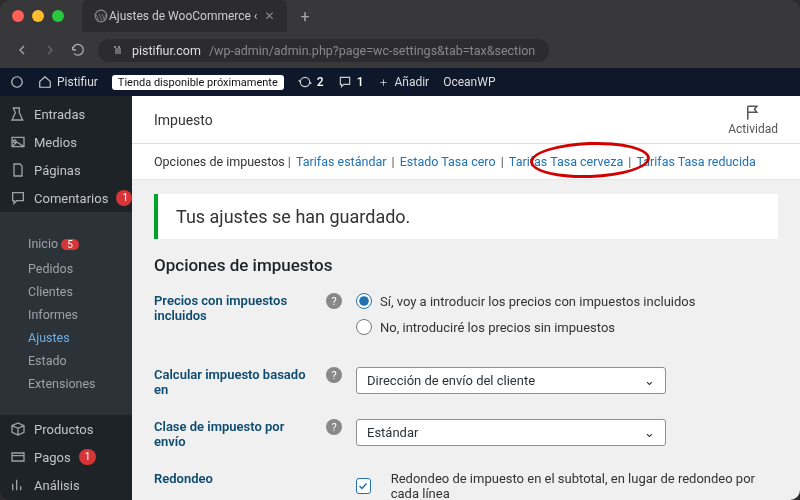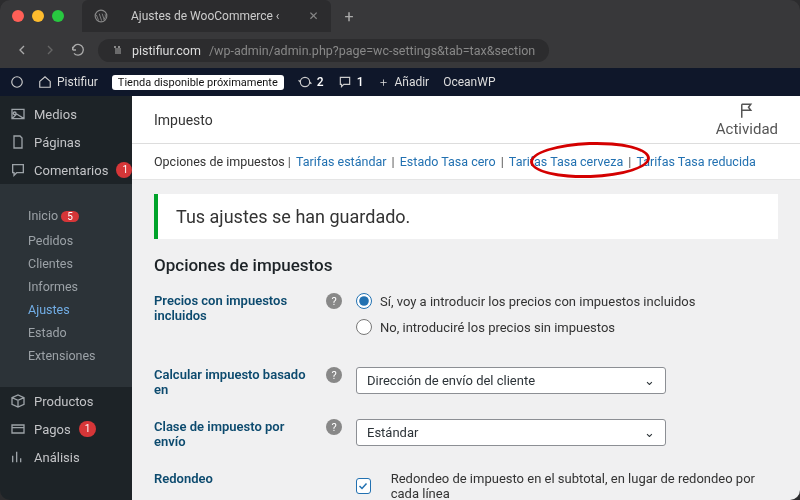--- a/index.html
+++ b/index.html
@@ -1,21 +1,21 @@
 <!DOCTYPE html>
 <html><head>
 <meta charset="utf-8">
 <style>
 * { margin: 0; padding: 0; box-sizing: border-box; font-family: -apple-system, "Segoe UI", Roboto, sans-serif; }
 body { background: #2c2c2e; width: 800px; height: 500px; overflow: hidden; border-radius: 10px; }
 
 .titlebar { height: 32px; background: #38383a; display: flex; align-items: center; padding: 0 12px; gap: 8px; }
 .dot { width: 12px; height: 12px; border-radius: 50%; }
 .r { background:#ff5f57 } .y { background:#febc2e } .g { background:#28c840 }
-.tab { display: flex; align-items: center; gap: 23px; background: #2c2c2e; height: 100%; padding: 0 12px; color:#ccc; font-size: 12px; margin-left: 10px; border-radius: 6px 6px 0 0; }
+.tab { display: flex; align-items: center; gap: 1px; background: #2c2c2e; height: 100%; padding: 0 12px; color:#ccc; font-size: 12px; margin-left: 10px; border-radius: 6px 6px 0 0; }
 .tab svg { width: 14px; height: 14px; }
 .tab-close { color:#888; margin-left:6px }
 .tab-plus { color:#aaa; font-size:16px; margin-left:6px }
 
 .urlbar { height: 36px; background: #38383a; display: flex; align-items: center; padding: 0 14px; gap: 12px; color: #aaa; font-size: 13px; }
 .urlbar .nav-ico { width: 16px; height: 16px; }
 .url-pill { background: #2c2c2e; flex: 0 0 auto; display:flex; align-items:center; gap:8px; padding: 4px 14px; border-radius: 14px; color:#ddd; font-size: 12.5px;}
 .url-pill .muted { color:#888 }
 
 .adminbar { height: 28px; background: #0f172a; display: flex; align-items: center; color:#ddd; font-size:12px; gap:14px; padding:0 10px}
@@ -30,21 +30,21 @@
 .sidebar .item.active { background: #2271b1; color:#fff }
 .sidebar .item .ico { width:16px; height:16px; flex:0 0 16px; display:flex; align-items:center; justify-content:center; color:#9ca2a7 }
 .sidebar .item.active .ico { color:#fff }
 .sidebar .sub { background:#2c3338; padding: 20px 0 }
 .sidebar .sub .subitem { padding: 4px 10px 4px 28px; font-size: 12.5px; color:#9ca2a7; cursor:pointer }
 .sidebar .sub .subitem.cur { color:#72aee6 }
 .badge { background:#d63638; color:#fff; border-radius:10px; font-size:10px; padding:0 6px; min-width:16px; text-align:center; line-height:16px; height:16px }
 
 .content { flex:1; background: #f0f0f1; overflow: auto; position: relative; }
 .header2 { background:#fff; height:48px; display:flex; align-items:center; padding:0 22px; font-size:14px; color:#333; border-bottom:1px solid #ddd; justify-content:space-between}
-.header2 .activity { text-align:center; font-size:15px; color:#555 }
+.header2 .activity { text-align:center; font-size:12px; color:#555 }
 .header2 .activity svg { width:18px; height:18px; display:block; margin:0 auto }
 
 .subnav { background:#fff; padding:10px 22px; font-size:12.5px; color:#2271b1; border-bottom:1px solid #e5e5e5; position:relative }
 .subnav .plain { color:#333 }
 .subnav a { color:#2271b1; text-decoration:none; padding:0 2px }
 .subnav .sep { color:#555 }
 .ring { position:absolute; border:3px solid #d40000; border-radius:50%/50%; pointer-events:none }
 .ring1 { width:120px; height:36px; left:398px; top:-2px; transform:rotate(-2deg) }
 
 .notice { background:#fff; border-left:4px solid #00a32a; padding:12px 18px; margin:14px 22px 0; font-size:18px; color:#333;}
@@ -130,20 +130,28 @@
     </span>
   <span>OceanWP</span>
 </div>
 
 <div class="frame">
 
   <div class="sidebar" id="sidebar">
       <div class="item">
         <span class="ico">
           <svg viewBox="0 0 24 24" width="16" height="16" fill="none" stroke="currentColor" stroke-width="2">
+            <path d="M5 3 L14 3 L14 10 L19 21 L3 21 L8 10 Z"></path>
+          </svg>
+        </span>
+        <span>Entradas</span>
+      </div>
+      <div class="item">
+        <span class="ico">
+          <svg viewBox="0 0 24 24" width="16" height="16" fill="none" stroke="currentColor" stroke-width="2">
             <path d="M3 5 H21 V19 H3 Z M7 9 A2 2 0 1 0 7 13 A2 2 0 1 0 7 9 M3 19 L10 12 L21 19"></path>
           </svg>
         </span>
         <span>Medios</span>
       </div>
       <div class="item">
         <span class="ico">
           <svg viewBox="0 0 24 24" width="16" height="16" fill="none" stroke="currentColor" stroke-width="2">
             <path d="M6 3 H15 L18 6 V21 H6 Z"></path>
           </svg>

